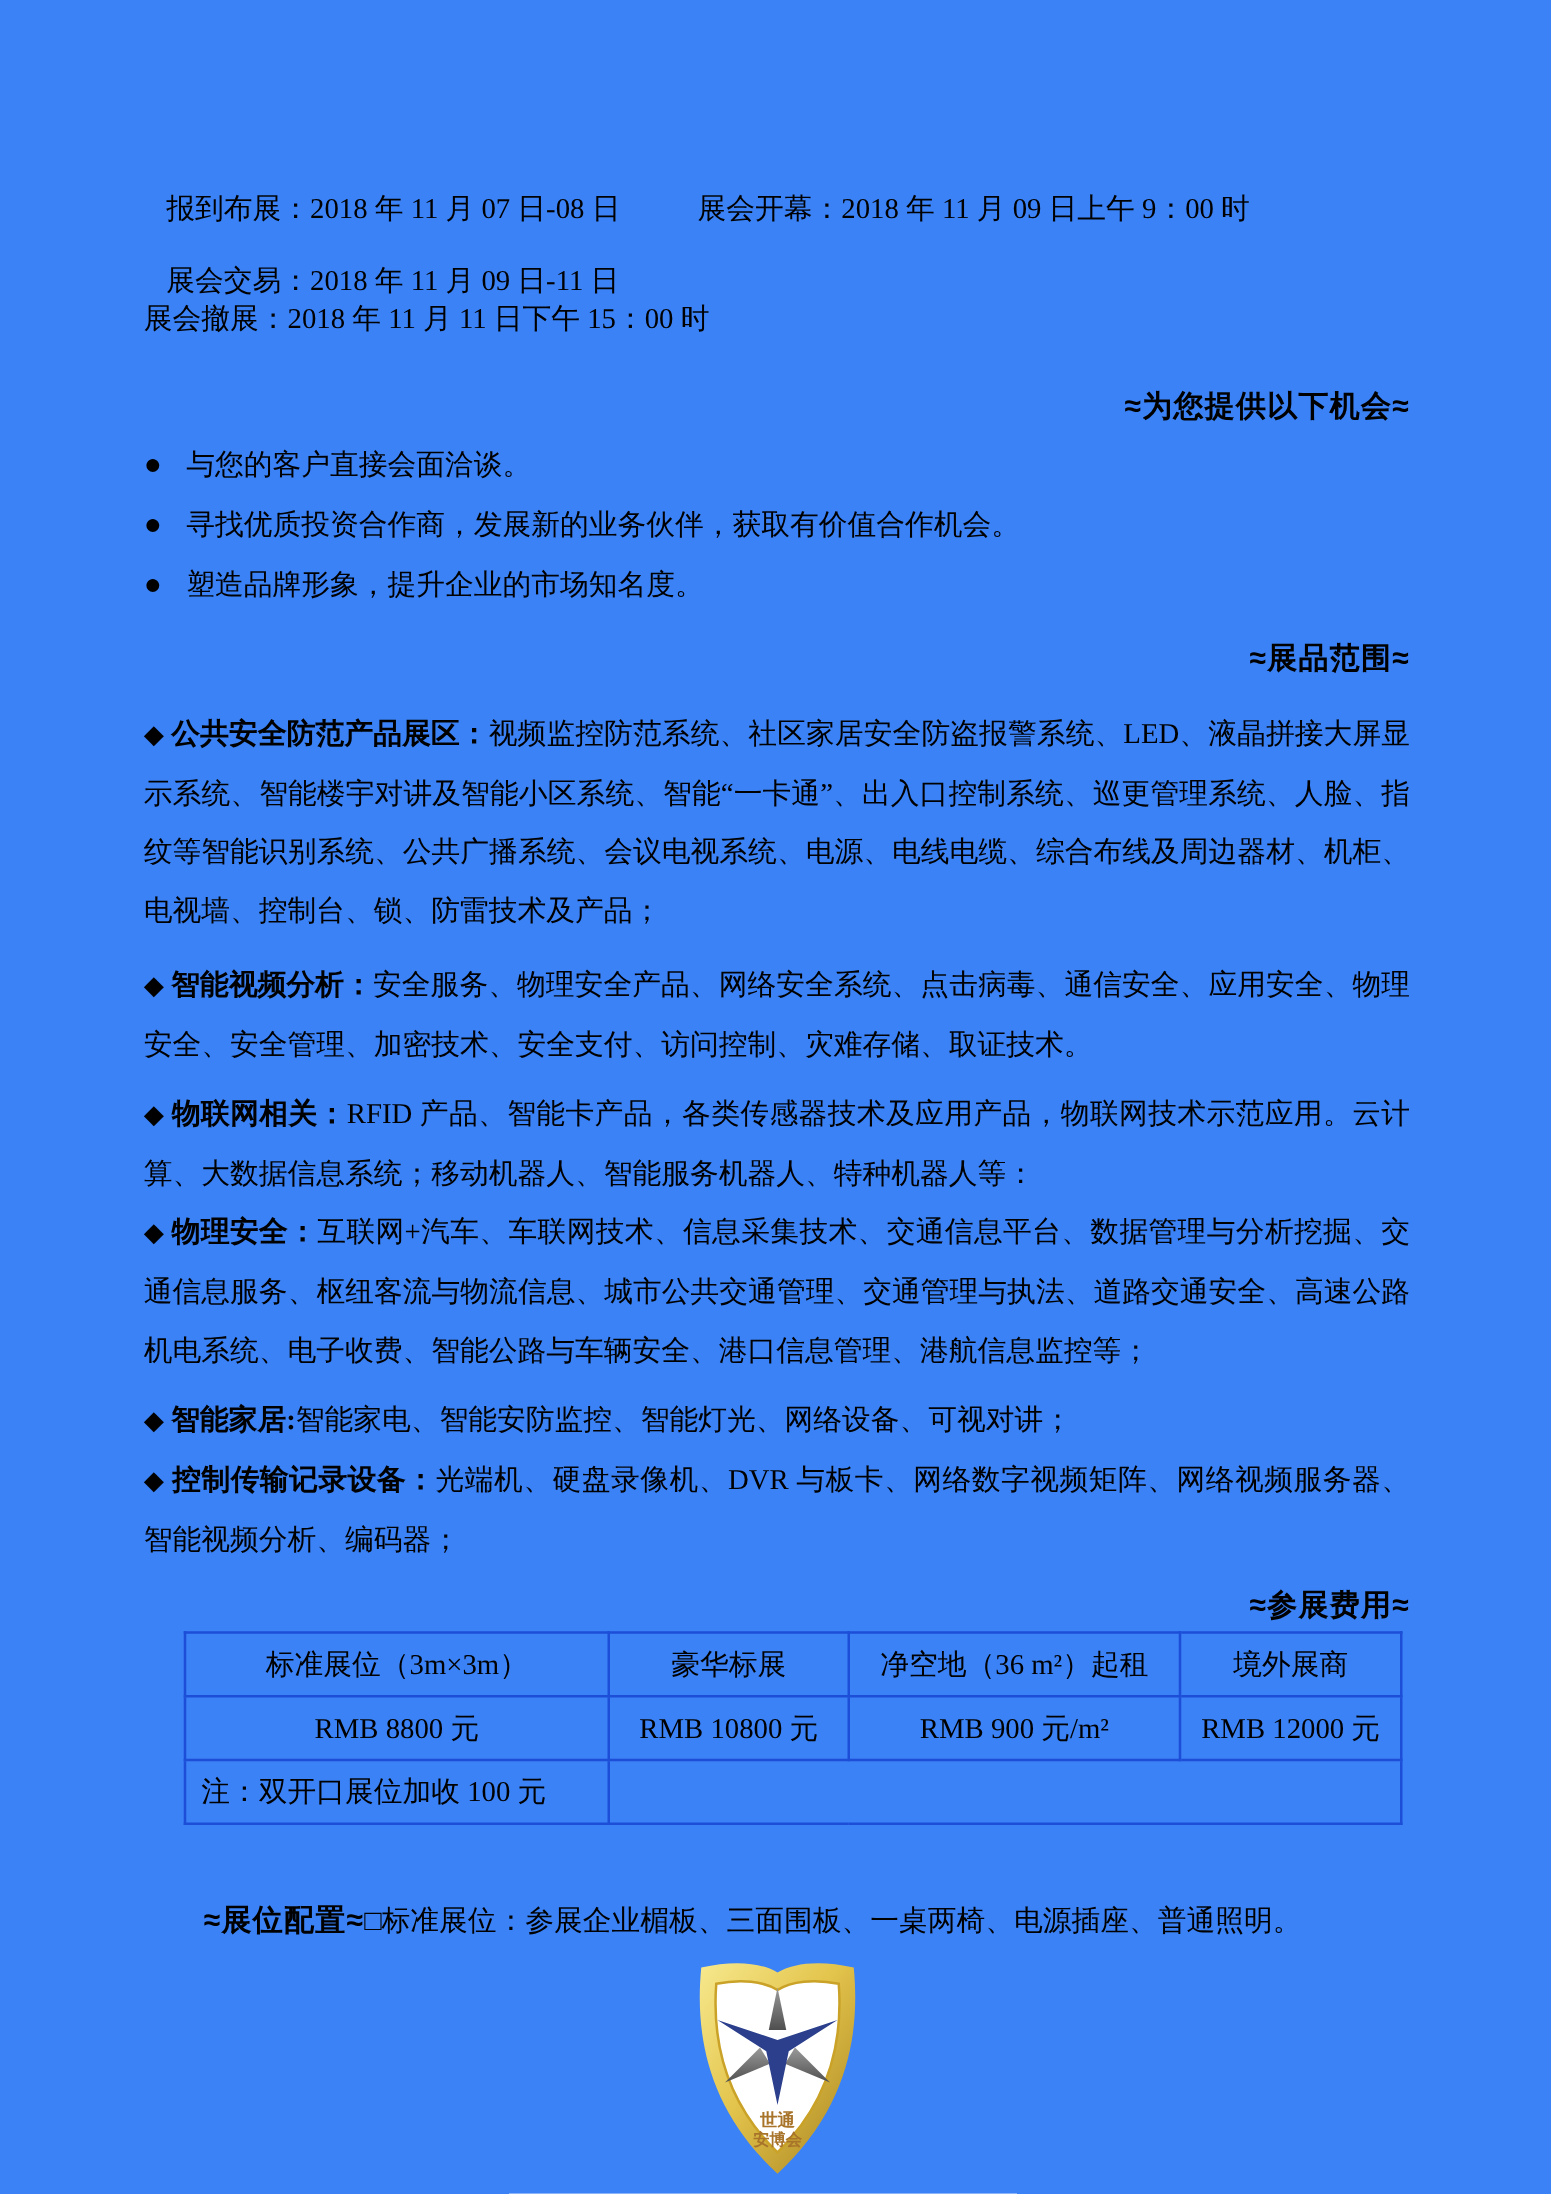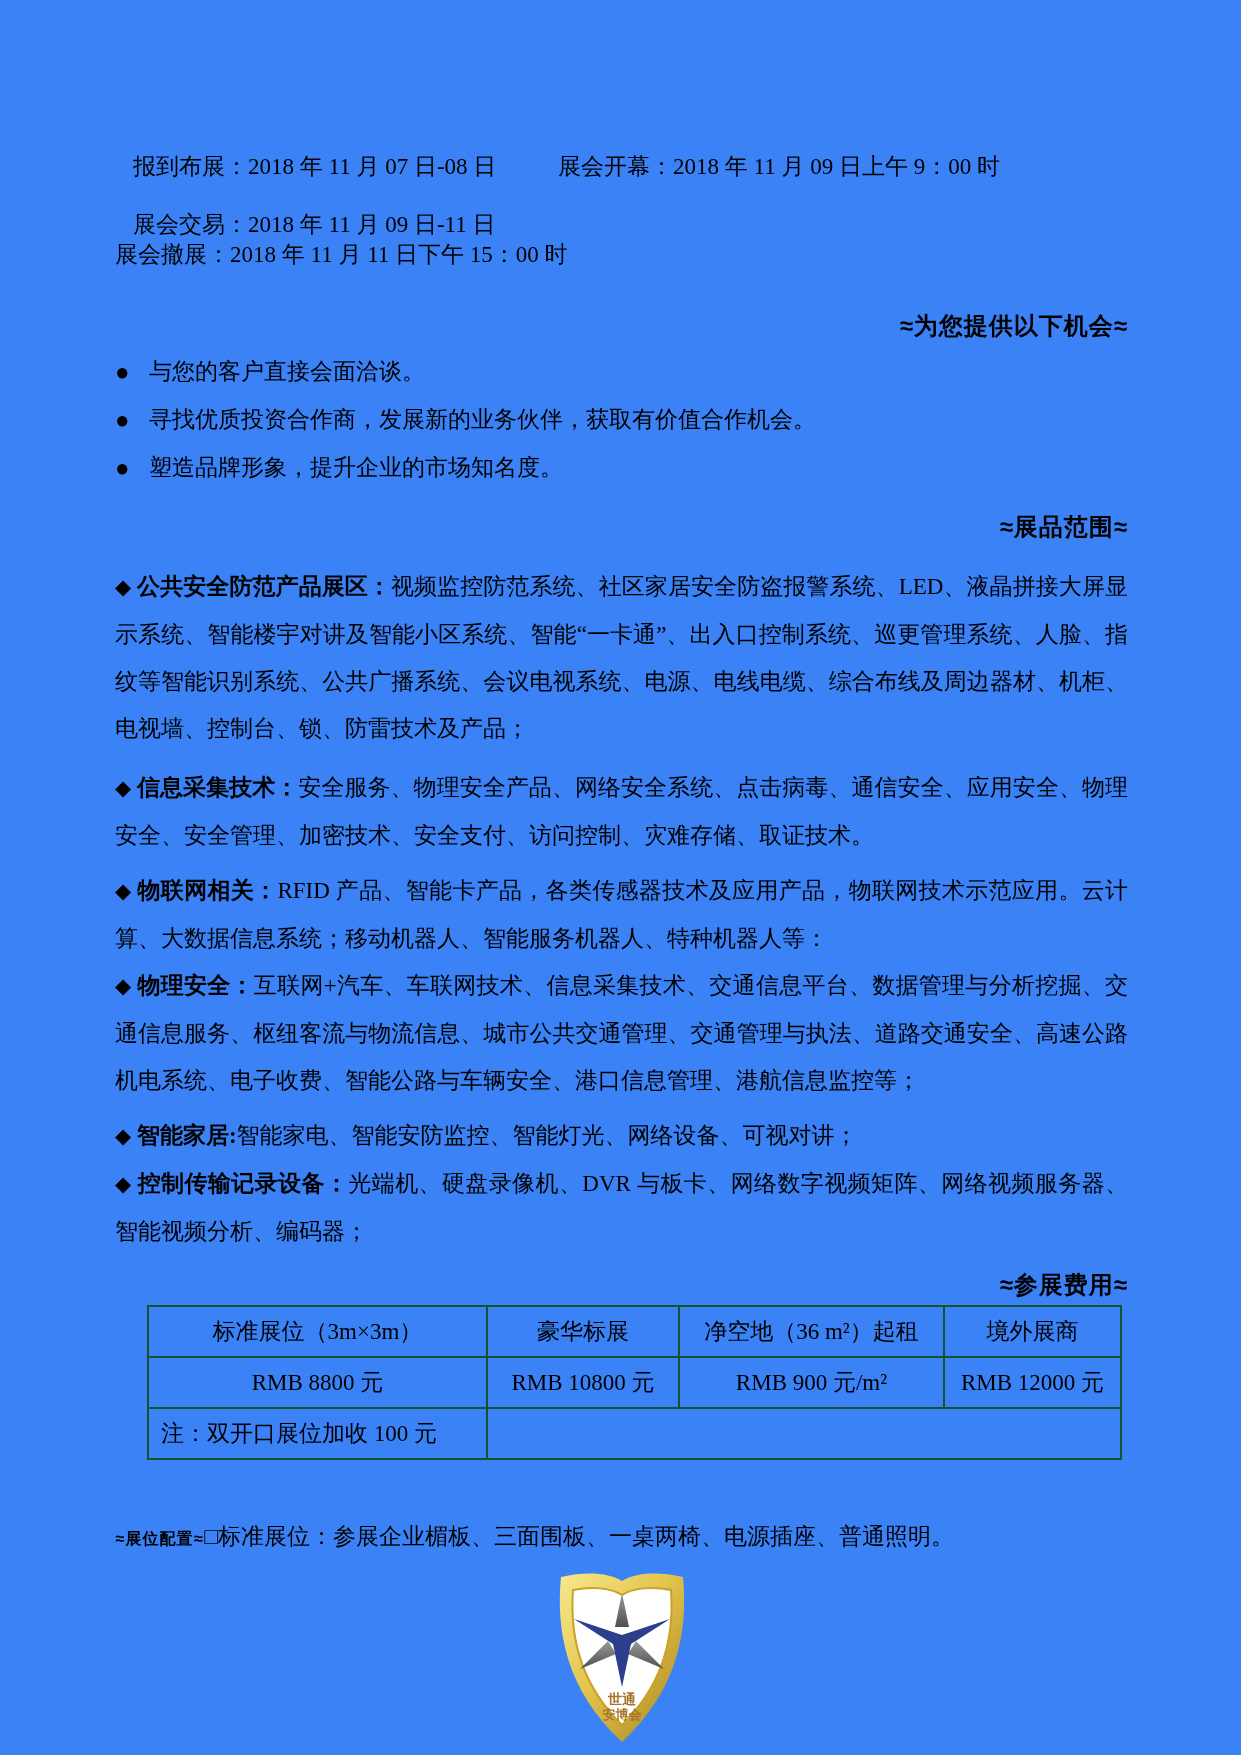--- a/index.html
+++ b/index.html
@@ -48,34 +48,34 @@
   .p4 { margin-top:0; }    .p5 { margin-top:8px; }  .p6 { margin-top:0; }
 
   
   table.fees {
     border-collapse:collapse;
     margin-left:32px; margin-top:4px;
     width:973px;
     table-layout:fixed;
   }
   table.fees td {
-    border:2px solid #14532d;
+    border:2px solid #1d4ed8;
     height:49px;
     text-align:center;
     vertical-align:middle;
     padding:0 4px;
   }
   table.fees td.note-cell { text-align:left; padding-left:12px; }
   table.fees td.note-rest { border-left:2px solid #000; }
 
   
   .booth-line { margin-top:62px; line-height:30px; white-space:nowrap; }
   .booth-line .bh {
-    font-family:Liberation Mono, monospace;
-    font-weight:bold; font-size:16px; letter-spacing:1px;
+    font-family:Liberation Sans, sans-serif;
+    font-weight:bold; font-size:24px; letter-spacing:1px;margin-left:48px;
   }
 
   
   .logo-wrap { margin-top:14px; display:flex; justify-content:center;text-align:center; }
   .logo-wrap svg { display:block; }
 </style>
 </head>
 <body>
 
 <div class="page">
@@ -106,21 +106,21 @@
     </div>
 
     <div class="sec-heading h-scope">≈展品范围≈</div>
 
     <p class="scope-para p1">
       <span class="diamond">◆</span>
       <span class="lbl">公共安全防范产品展区：</span><span>视频监控防范系统、社区家居安全防盗报警系统、LED、液晶拼接大屏显示系统、智能楼宇对讲及智能小区系统、智能“一卡通”、出入口控制系统、巡更管理系统、人脸、指纹等智能识别系统、公共广播系统、会议电视系统、电源、电线电缆、综合布线及周边器材、机柜、电视墙、控制台、锁、防雷技术及产品；</span>
     </p>
     <p class="scope-para p2">
       <span class="diamond">◆</span>
-      <span class="lbl">信息采集技术：</span><span>安全服务、物理安全产品、网络安全系统、点击病毒、通信安全、应用安全、物理安全、安全管理、加密技术、安全支付、访问控制、灾难存储、取证技术。</span>
+      <span class="lbl">智能视频分析：</span><span>安全服务、物理安全产品、网络安全系统、点击病毒、通信安全、应用安全、物理安全、安全管理、加密技术、安全支付、访问控制、灾难存储、取证技术。</span>
     </p>
     <p class="scope-para p3">
       <span class="diamond">◆</span>
       <span class="lbl">物联网相关：</span><span>RFID 产品、智能卡产品，各类传感器技术及应用产品，物联网技术示范应用。云计算、大数据信息系统；移动机器人、智能服务机器人、特种机器人等：</span>
     </p>
     <p class="scope-para p4">
       <span class="diamond">◆</span>
       <span class="lbl">物理安全：</span><span>互联网+汽车、车联网技术、信息采集技术、交通信息平台、数据管理与分析挖掘、交通信息服务、枢纽客流与物流信息、城市公共交通管理、交通管理与执法、道路交通安全、高速公路机电系统、电子收费、智能公路与车辆安全、港口信息管理、港航信息监控等；</span>
     </p>
     <p class="scope-para p5">

